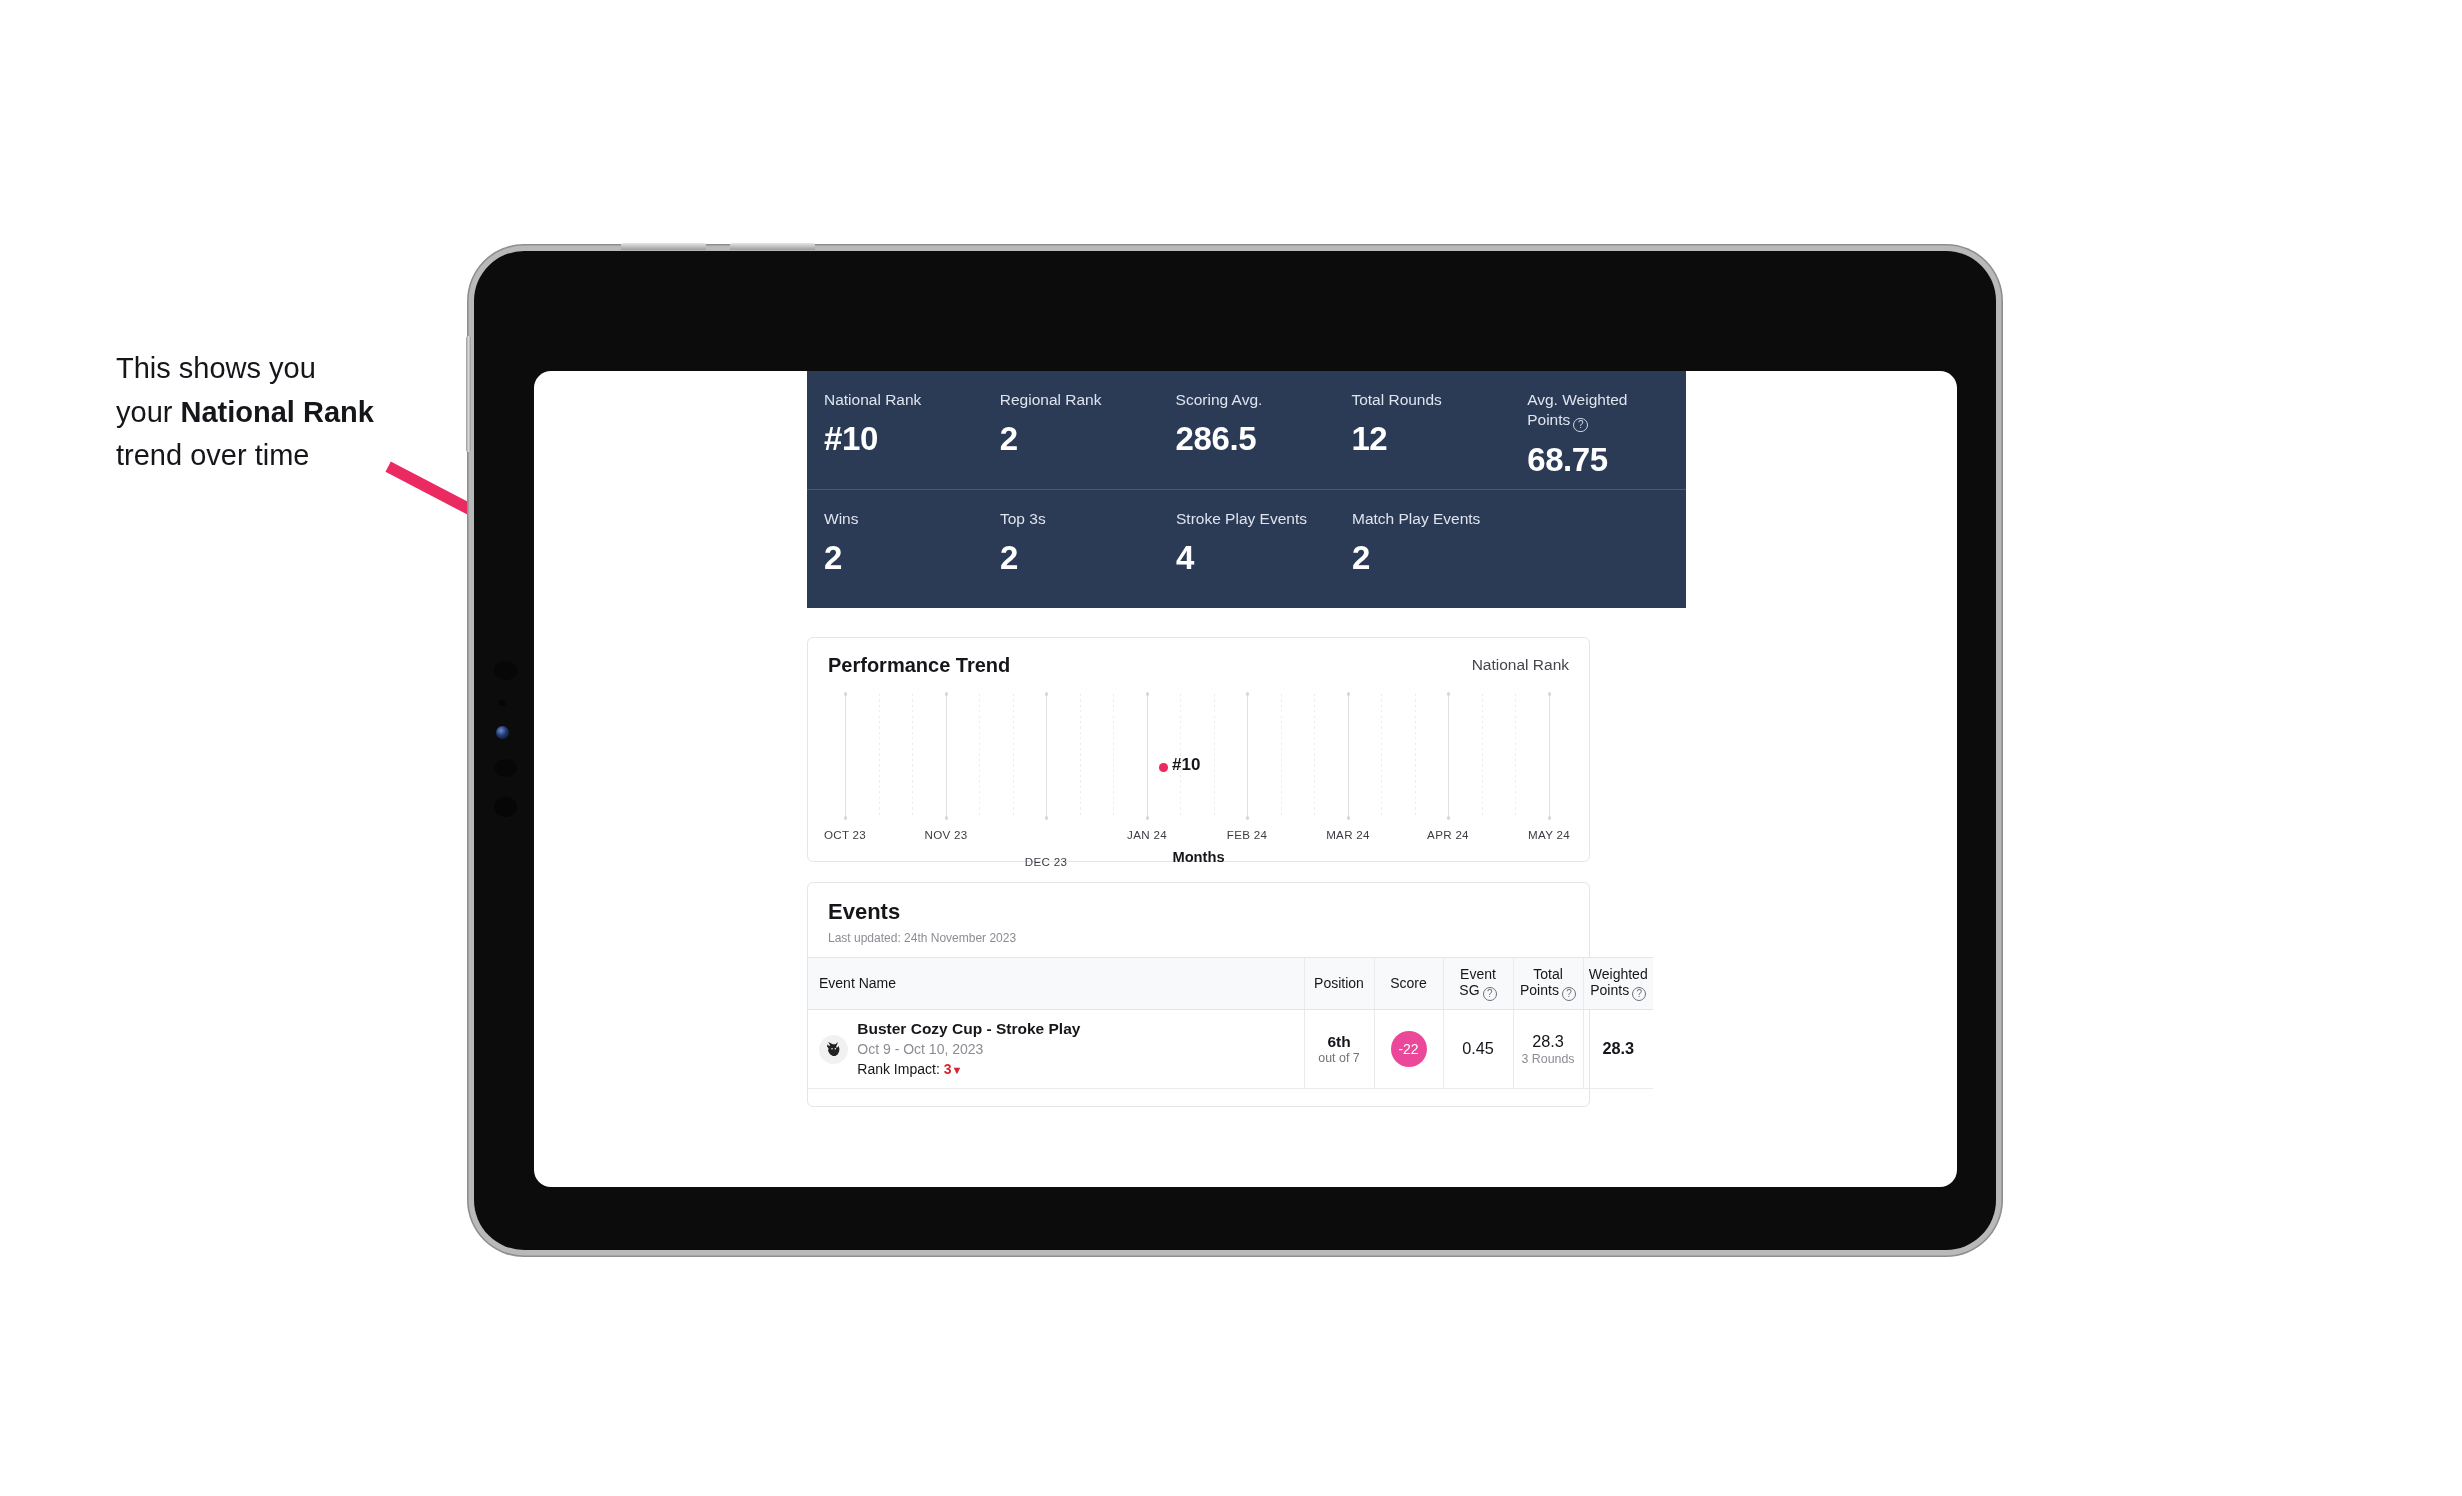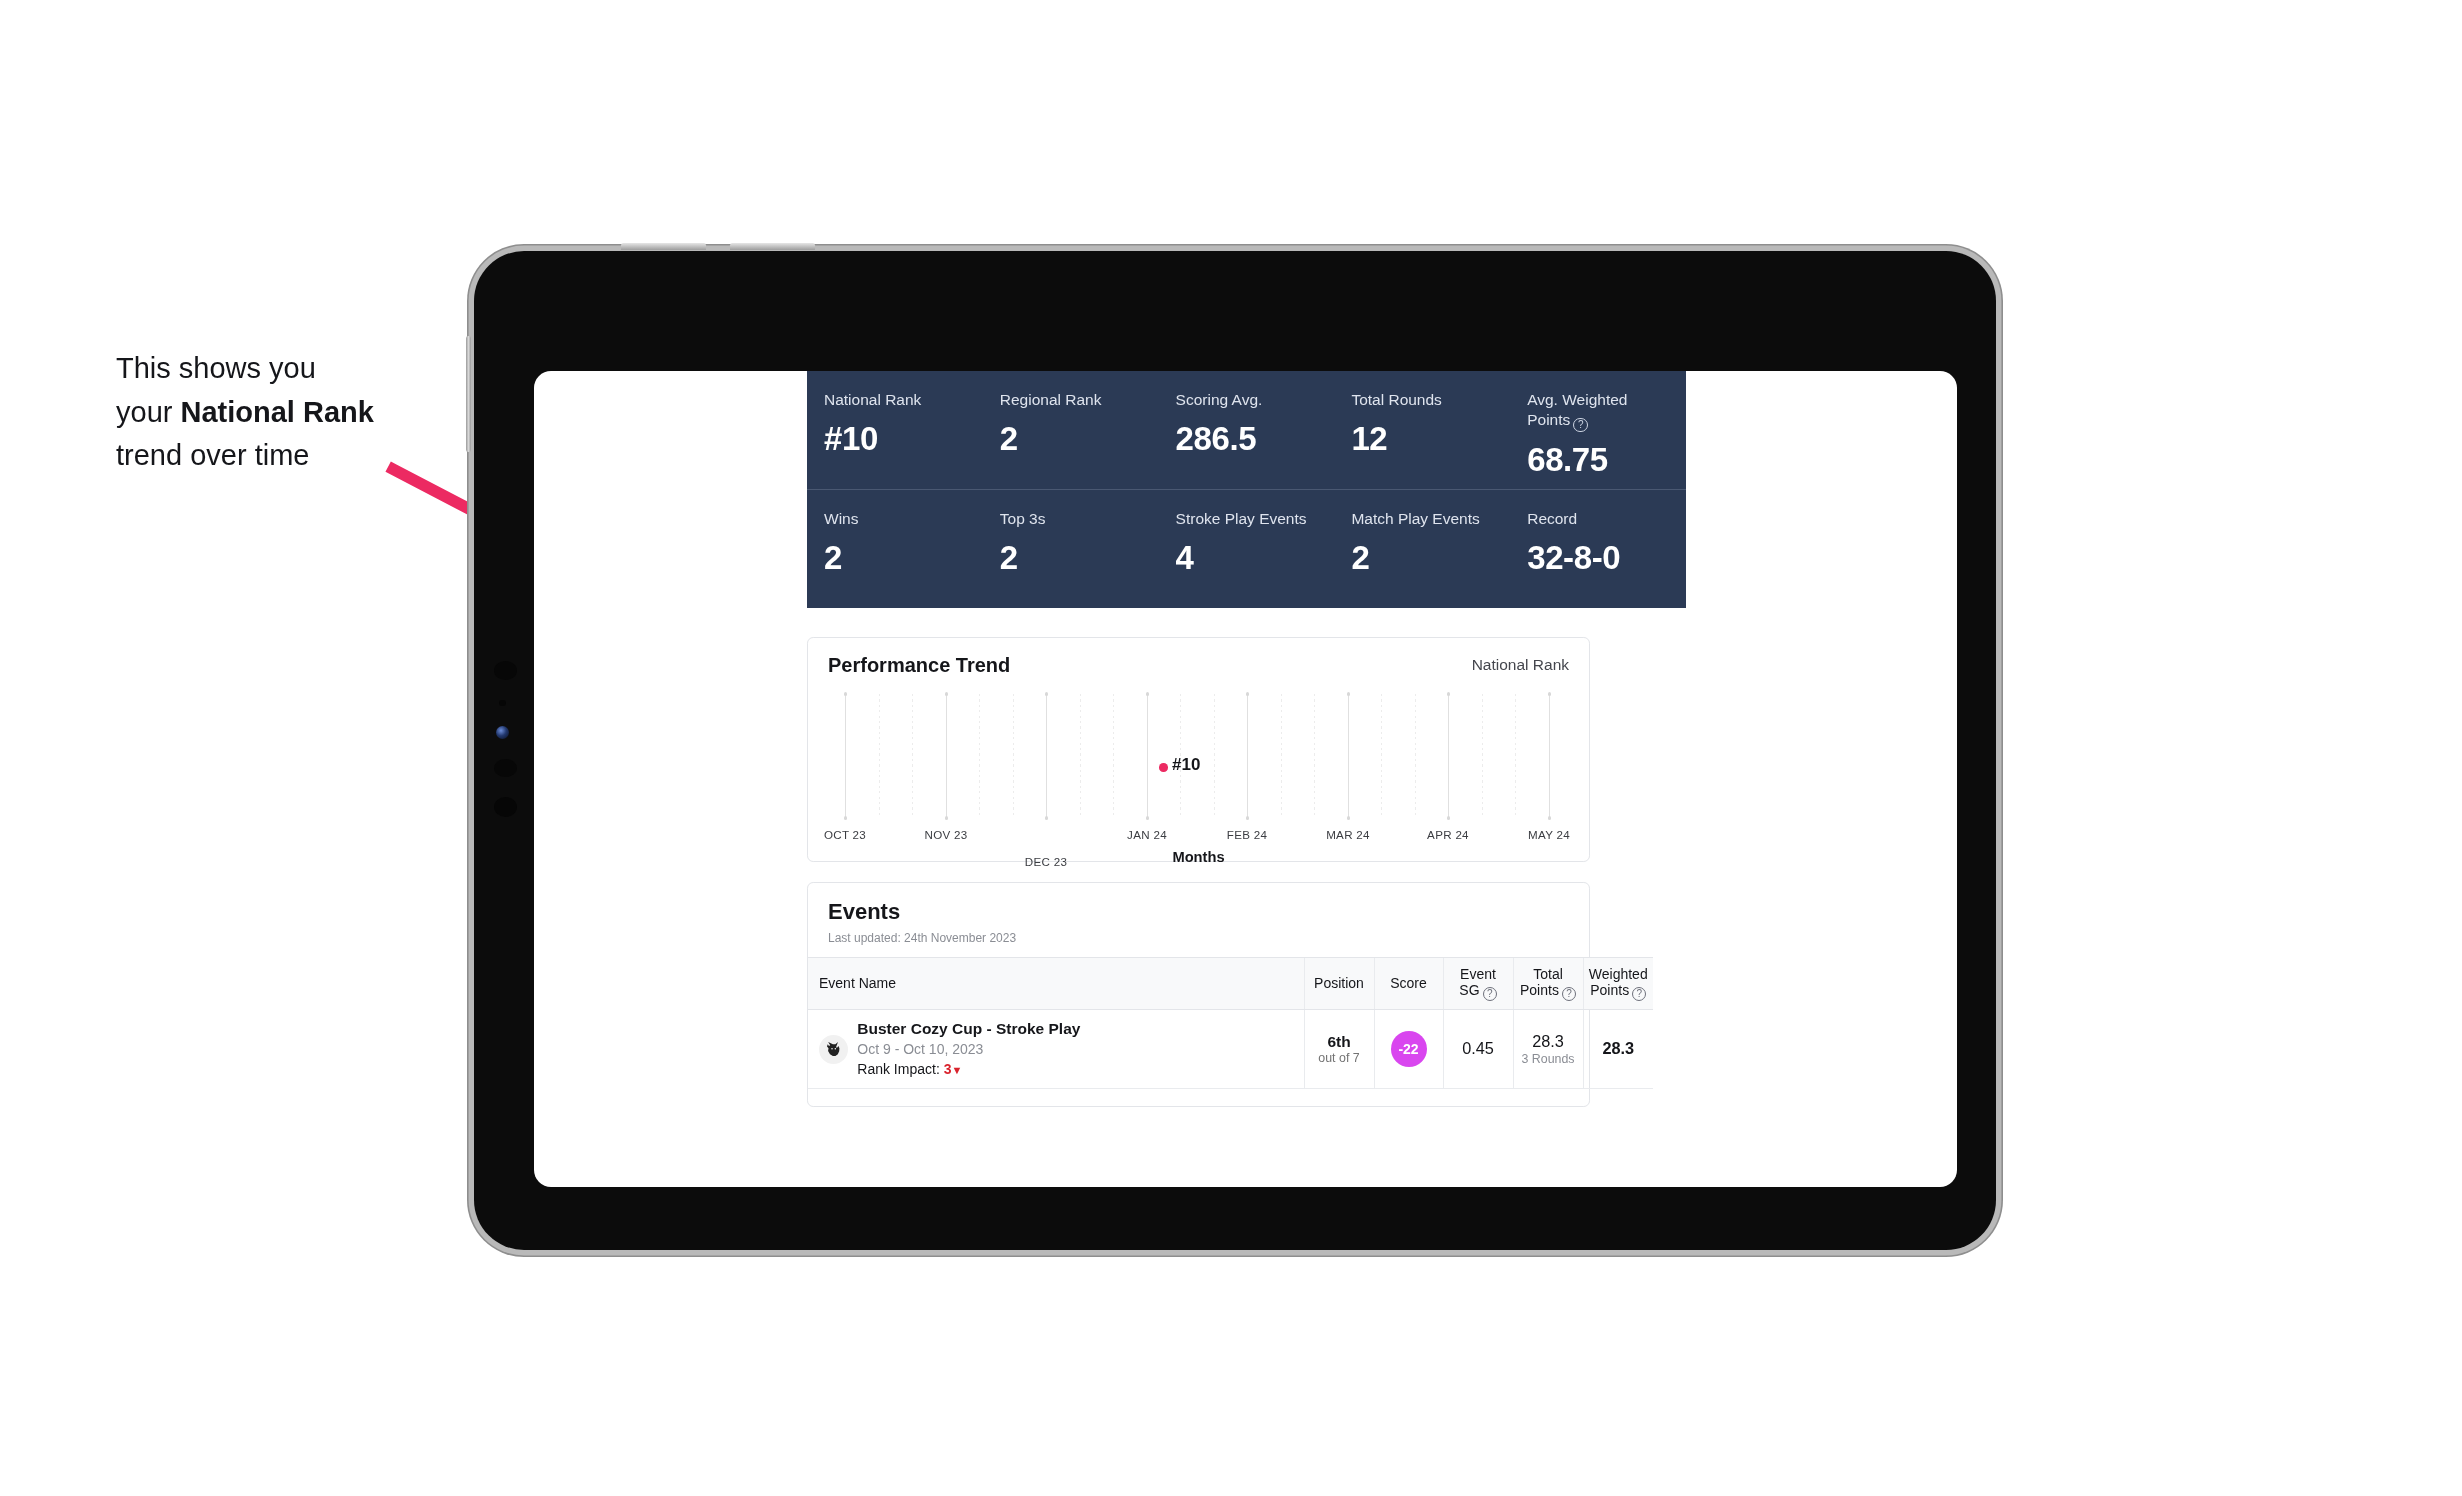--- a/index.html
+++ b/index.html
@@ -161,22 +161,22 @@
   }
   .event-name { font-size: 15.5px; font-weight: 700; color: #15161a; line-height: 1.35; }
   .event-dates { font-size: 14px; color: #8a8d94; line-height: 1.4; }
   .event-rank { font-size: 14px; color: #15161a; line-height: 1.4; }
   .rank-val { color: #d9232d; font-weight: 700; }
   .rank-arrow { color: #d9232d; font-size: 11px; }
   .pos-main { font-size: 15.5px; font-weight: 700; color: #15161a; }
   .pos-sub { font-size: 12.4px; color: #737373; margin-top: 0; }
   .score-badge {
     display: inline-flex; align-items: center; justify-content: center;
-    width: 36px; height: 36px; border-radius: 50%; background: #d946ef;
-    color: #fff; font-size: 14px; font-weight: 700;
+    width: 36px; height: 36px; border-radius: 50%; background: #ec4899;
+    color: #fff; font-size: 14px; font-weight: 400;
   }
   .pts-main { font-size: 16.3px; color: #15161a; }
   .pts-sub { font-size: 12.4px; color: #8a8d94; margin-top: 1.5px; }
   .wpts { font-size: 16.3px; font-weight: 700; color: #15161a; }
 </style>
 </head>
 <body>
 
 <div id="root">
 
@@ -241,24 +241,20 @@
               <div class="stat-label">Top 3s</div>
               <div class="stat-value">2</div>
             </div>
             <div class="stat-cell">
               <div class="stat-label">Stroke Play Events</div>
               <div class="stat-value">4</div>
             </div>
             <div class="stat-cell">
               <div class="stat-label">Match Play Events</div>
               <div class="stat-value">2</div>
-            </div>
-            <div class="stat-cell">
-              <div class="stat-label">Record</div>
-              <div class="stat-value">32-8-0</div>
             </div>
           </div>
         </div>
 
         <div class="card" id="trend-card">
           <div id="trend-header">
             <div id="trend-title">Performance Trend</div>
             <div id="trend-series-label">National Rank</div>
           </div>
           <div id="chart-area">

